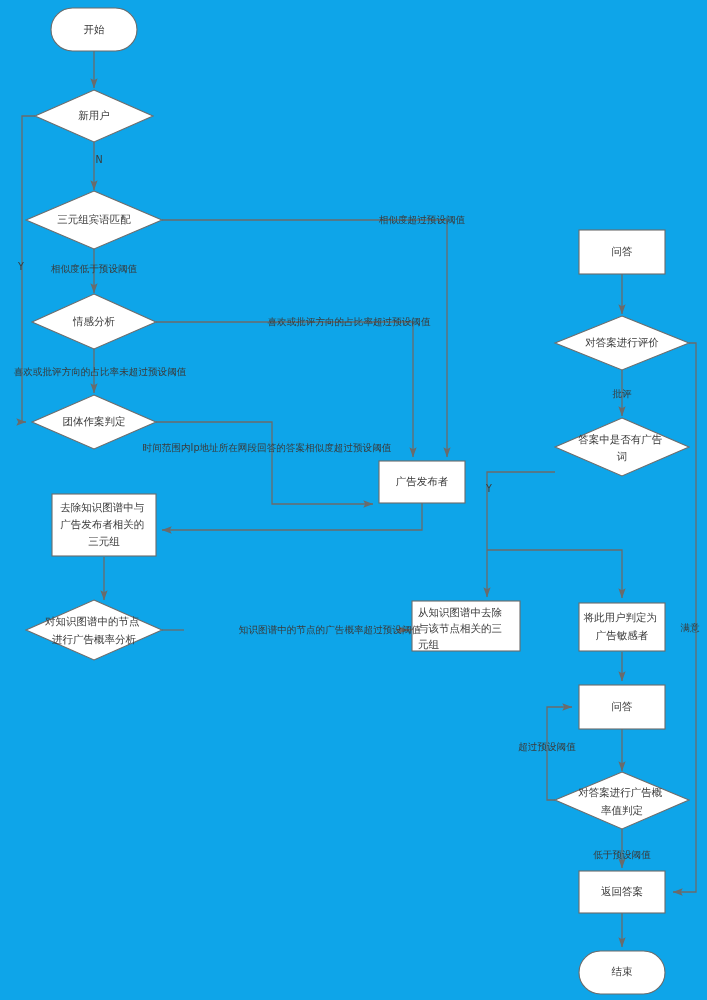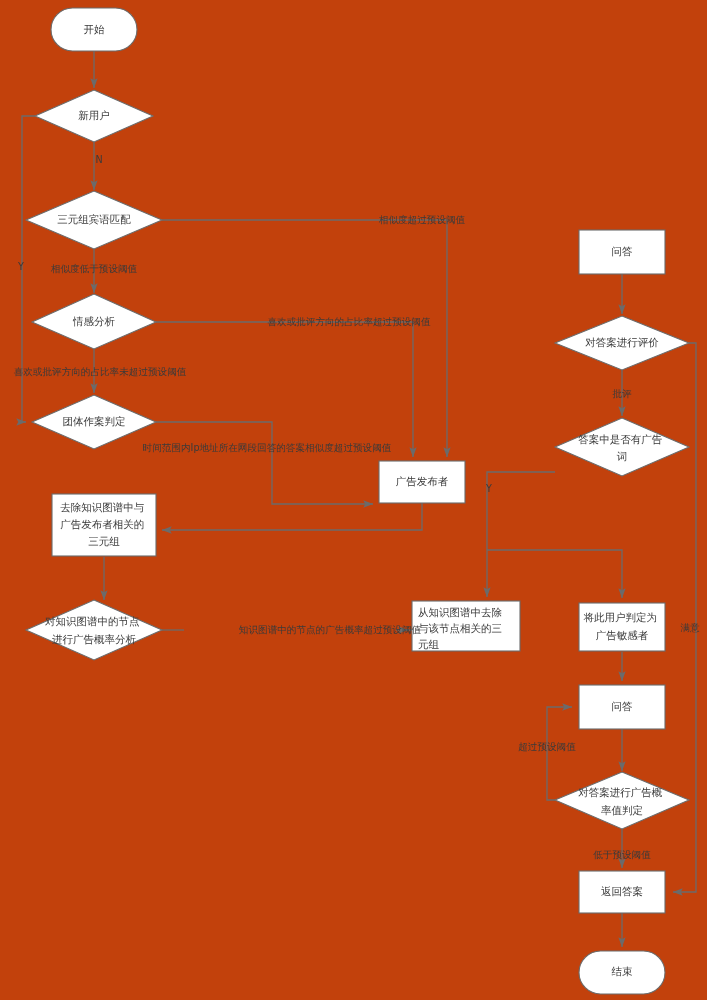--- a/index.html
+++ b/index.html
@@ -4,21 +4,21 @@
 <style>
   html, body {
     margin: 0;
     padding: 0;
     background: #ffffff;
   }
   #canvas {
     position: relative;
     width: 707px;
     height: 1000px;
-    background: #c2410c;
+    background: #0ea5e9;
     font-family: "DejaVu Sans", "Liberation Sans", sans-serif;
     overflow: hidden;
   }
   svg#flow {
     position: absolute;
     left: 0;
     top: 0;
     width: 707px;
     height: 1000px;
   }

